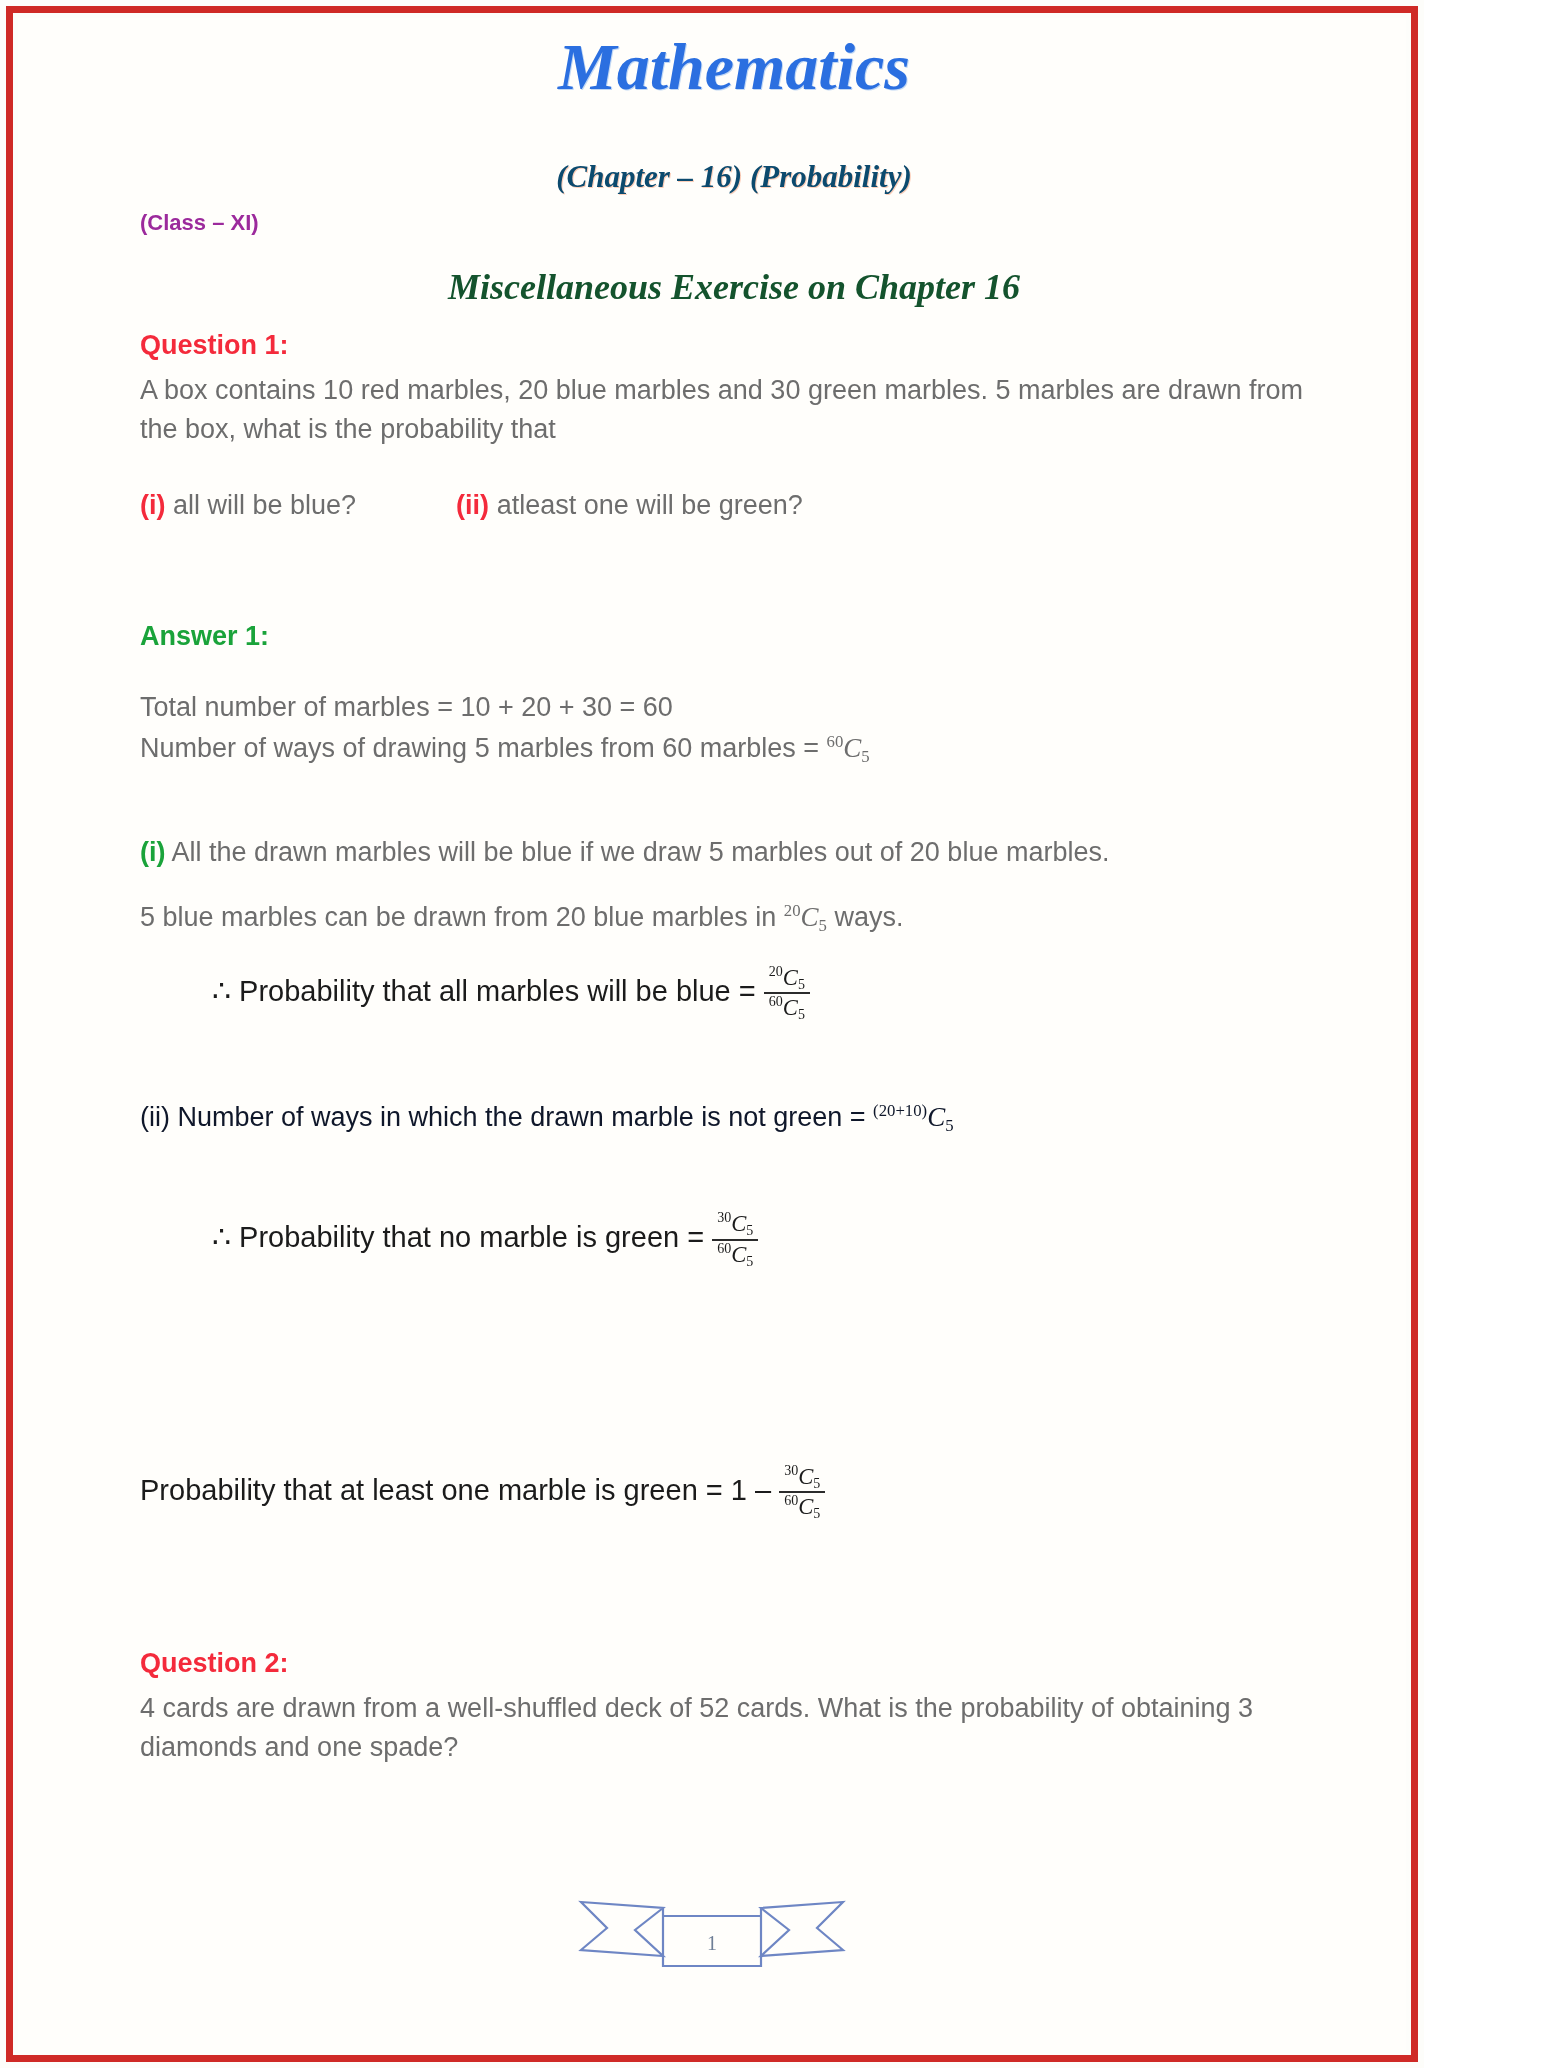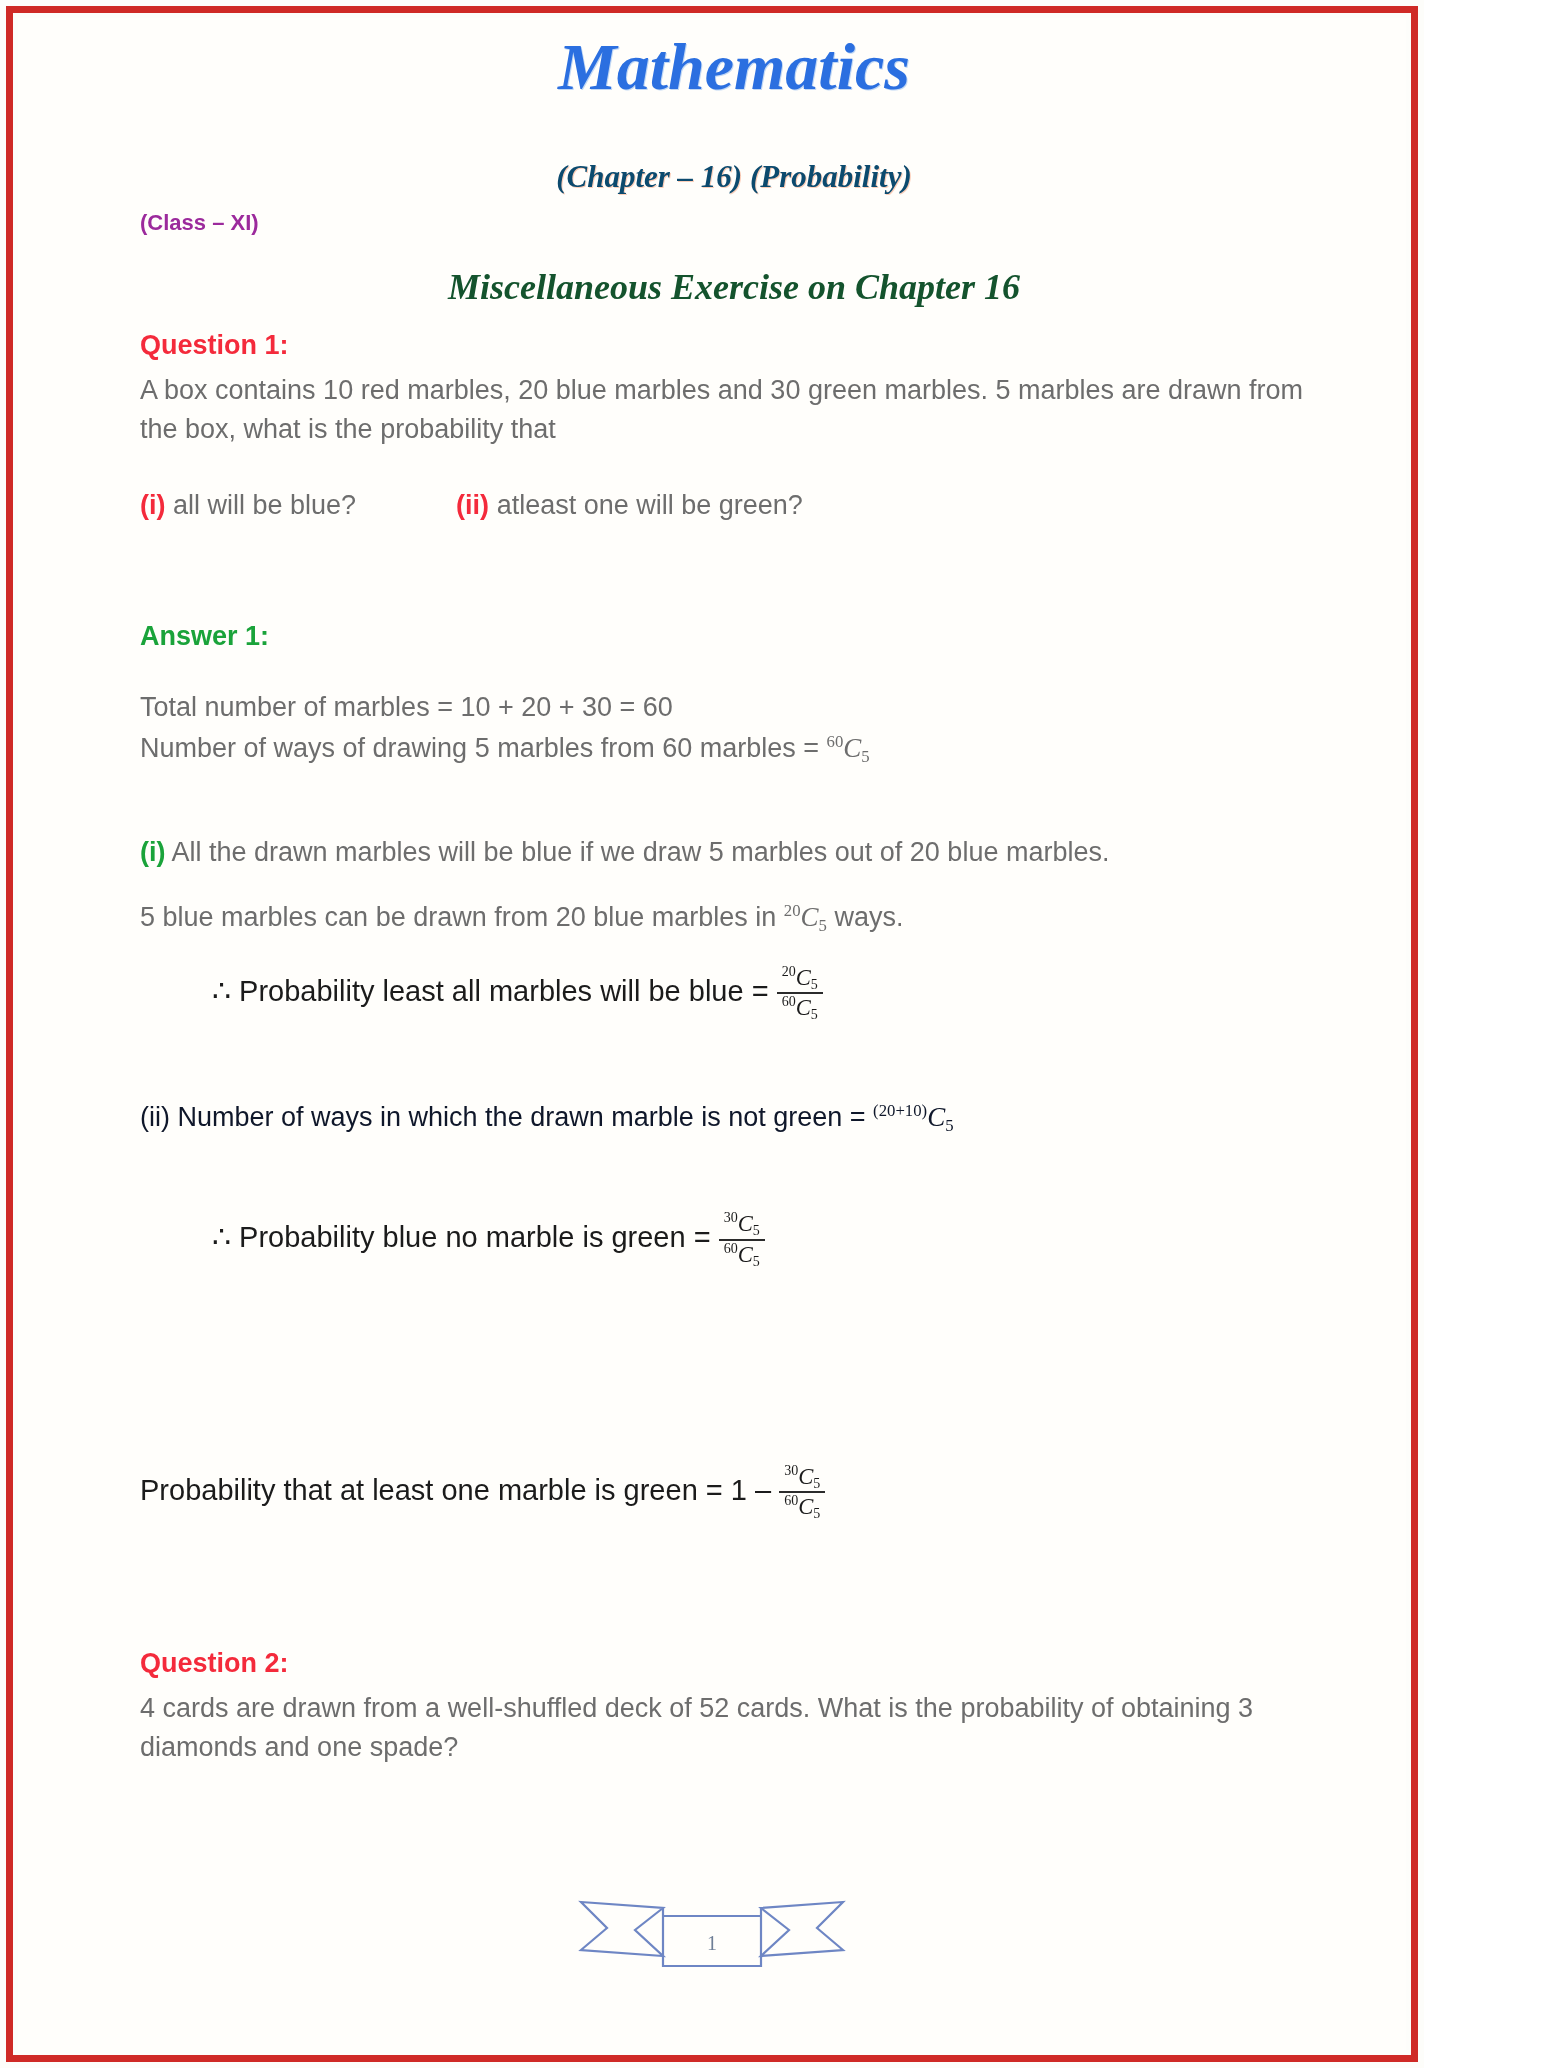--- a/index.html
+++ b/index.html
@@ -217,34 +217,34 @@
 
     <div class="body-text">
       <span class="green-label">(i)</span> <span>All the drawn marbles will be blue if we draw 5 marbles out of 20 blue marbles.</span>
     </div>
 
     <div class="body-text" style="margin-top:26px;">
       <span>5 blue marbles can be drawn from 20 blue marbles in </span><span class="mathC"><sup>20</sup><span>C</span><sub>5</sub></span><span> ways.</span>
     </div>
 
     <div class="eq-line">
-      <span class="therefore">∴</span><span>Probability least all marbles will be blue = </span><span class="frac">
+      <span class="therefore">∴</span><span>Probability that all marbles will be blue = </span><span class="frac">
         <span class="num mathC"><sup>20</sup><span>C</span><sub>5</sub></span>
         <span class="den mathC"><sup>60</sup><span>C</span><sub>5</sub></span>
       </span>
     </div>
 
     <div class="spacer-md"></div>
 
     <div class="body-dark" style="margin-top:22px;">
       <span>(ii)</span> <span>Number of ways in which the drawn marble is not green = </span><span class="mathC"><sup>(20+10)</sup><span>C</span><sub>5</sub></span>
     </div>
 
     <div class="eq-line" style="margin-top:72px;">
-      <span class="therefore">∴</span><span>Probability blue no marble is green = </span><span class="frac">
+      <span class="therefore">∴</span><span>Probability that no marble is green = </span><span class="frac">
         <span class="num mathC"><sup>30</sup><span>C</span><sub>5</sub></span>
         <span class="den mathC"><sup>60</sup><span>C</span><sub>5</sub></span>
       </span>
     </div>
 
     <div class="spacer-xl"></div>
 
     <div class="eq-line-flat" style="margin-top:44px;">
       <span>Probability that at least one marble is green = 1 – </span><span class="frac">
         <span class="num mathC"><sup>30</sup><span>C</span><sub>5</sub></span>

